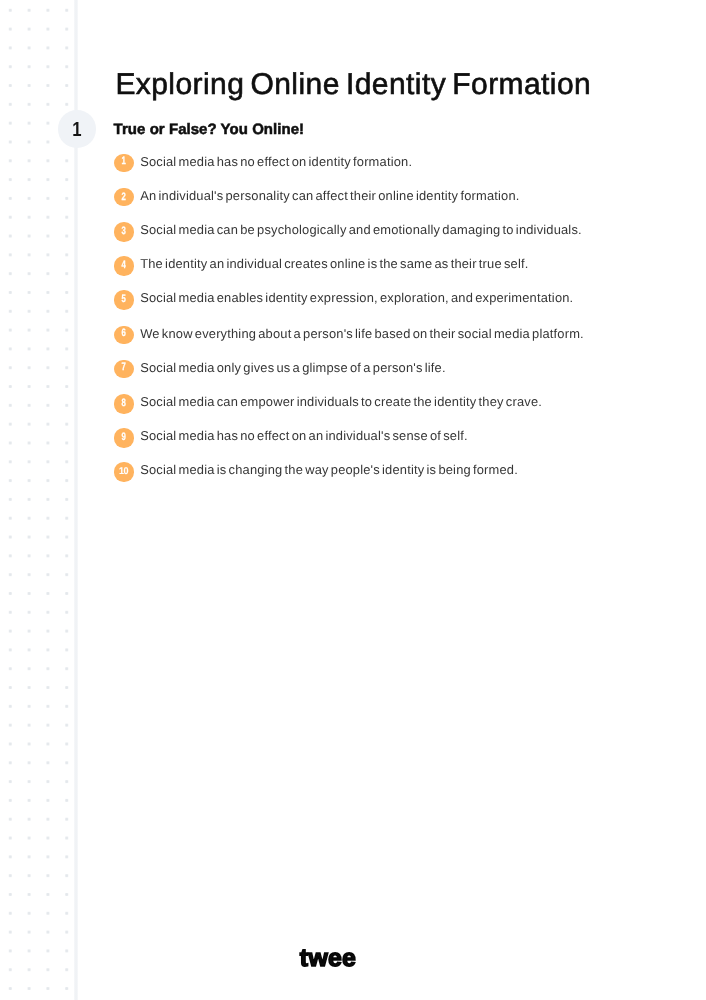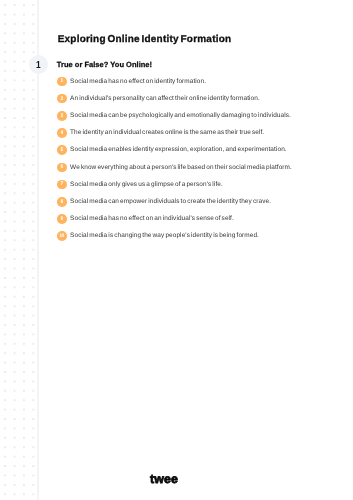--- a/index.html
+++ b/index.html
@@ -6,21 +6,21 @@
   body{width:353px;height:500px;background:#ffffff;font-family:"Liberation Sans",sans-serif;overflow:hidden;position:relative;-webkit-font-smoothing:antialiased;text-rendering:geometricPrecision;}
   #title,#subtitle,#logo,#secnumtxt,.rtext,.bn{will-change:opacity;opacity:0.999;}
   #dots{position:absolute;left:0;top:0;width:38px;height:500px;
     background-image:radial-gradient(circle at center, #e4e8ec 0px, #e4e8ec 0.62px, transparent 0.95px);
     background-size:9.41px 9.41px;background-position:0.45px 0.45px;}
   #vline{position:absolute;left:37px;top:0;width:2px;height:500px;background:linear-gradient(to right,#f7f8fa 0%,#eef1f4 50%,#f7f8fa 100%);}
   #secnum{position:absolute;left:29.1px;top:54.9px;width:18.8px;height:18.8px;border-radius:50%;
      background:#f0f3f7;}
   #secnumtxt{position:absolute;left:29.1px;top:60.6px;width:18.8px;text-align:center;
      font-size:10.2px;line-height:1;font-weight:700;color:#141414;transform:scaleX(0.82);}
-  #title{position:absolute;left:57.7px;top:34.8px;font-size:10px;line-height:1;font-weight:700;color:#0f0f0f;letter-spacing:0.215px;word-spacing:-1.3px;-webkit-text-stroke:0.3px #0f0f0f;}
+  #title{position:absolute;left:57.7px;top:34.8px;font-size:15px;line-height:1;font-weight:400;color:#0f0f0f;letter-spacing:0.215px;word-spacing:-1.3px;-webkit-text-stroke:0.3px #0f0f0f;}
   #subtitle{position:absolute;left:56.8px;top:60.6px;font-size:7.5px;line-height:1;font-weight:700;color:#0f0f0f;letter-spacing:0.02px;-webkit-text-stroke:0.26px #0f0f0f;}
   #list{position:absolute;left:57.25px;top:72.8px;}
   .row{display:flex;align-items:center;height:17.2px;}
   .badge{width:9.6px;height:9.6px;border-radius:50%;background:#ffb35e;color:#fff;
      flex:0 0 auto;position:relative;}
   .bn{position:absolute;left:0;top:2.75px;width:9.6px;text-align:center;font-size:5.4px;line-height:1;font-weight:700;color:#fff;letter-spacing:-0.15px;-webkit-text-stroke:0.14px #fff;transform:scaleX(0.72);}
   .bn.two{font-size:4.9px;letter-spacing:-0.25px;top:3.5px;transform:scaleX(0.92);-webkit-text-stroke:0.04px #fff;}
   .rtext{margin-left:3.25px;font-size:6.45px;line-height:1;color:#363636;letter-spacing:0.095px;word-spacing:-0.8px;padding-top:0.8px;}
   #logo{position:absolute;left:0;top:473.2px;width:328px;text-align:center;font-size:12.4px;line-height:1;font-weight:700;color:#0c0c0c;letter-spacing:0.15px;-webkit-text-stroke:0.75px #060606;}
 </style>

